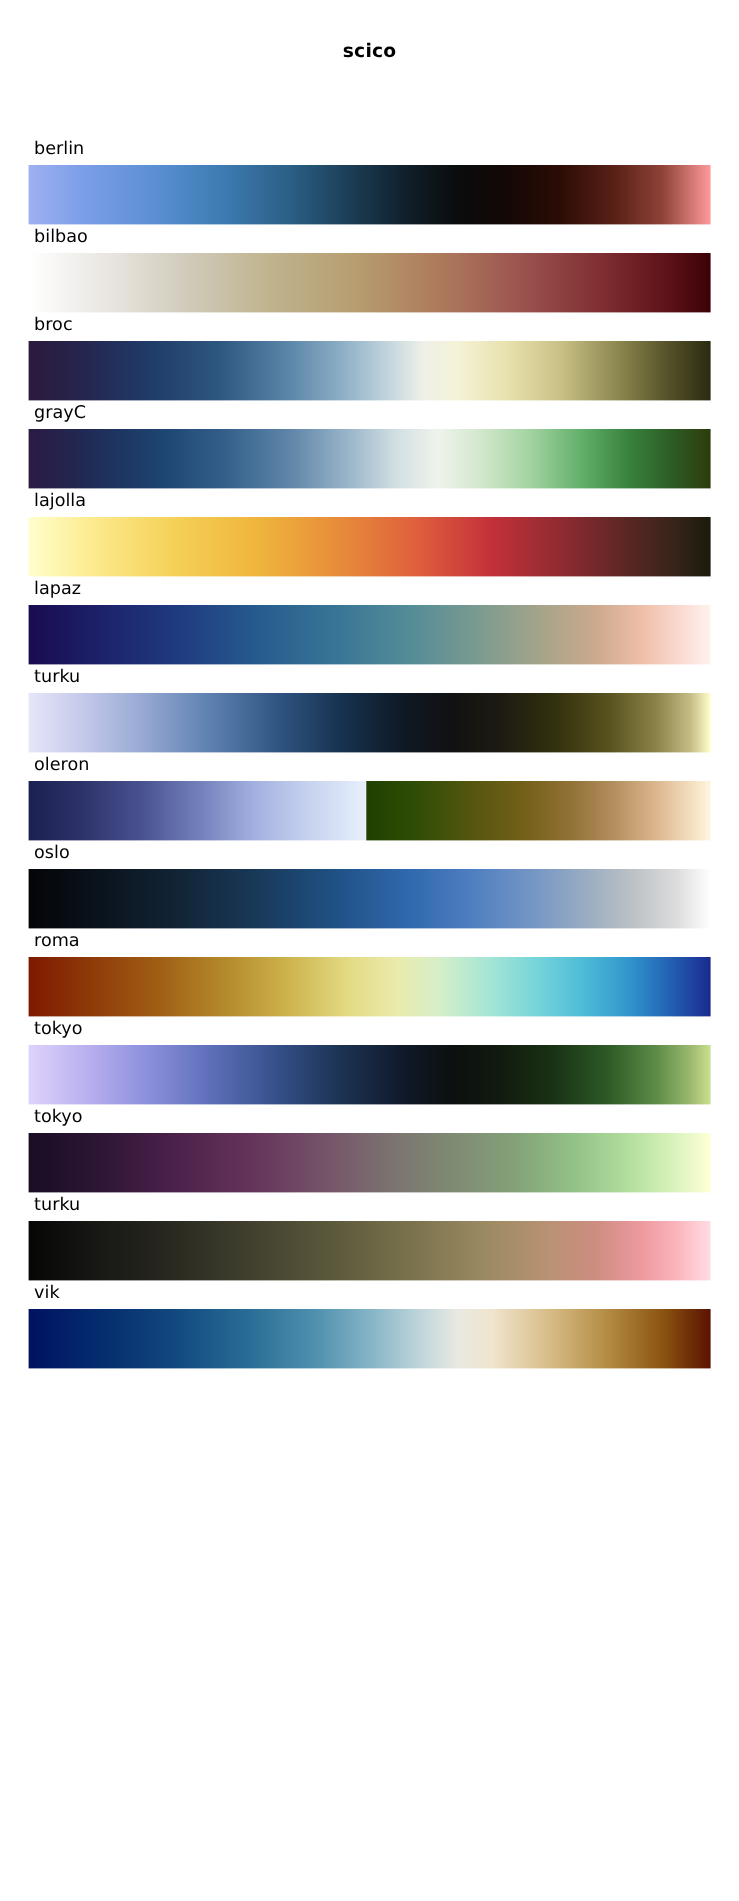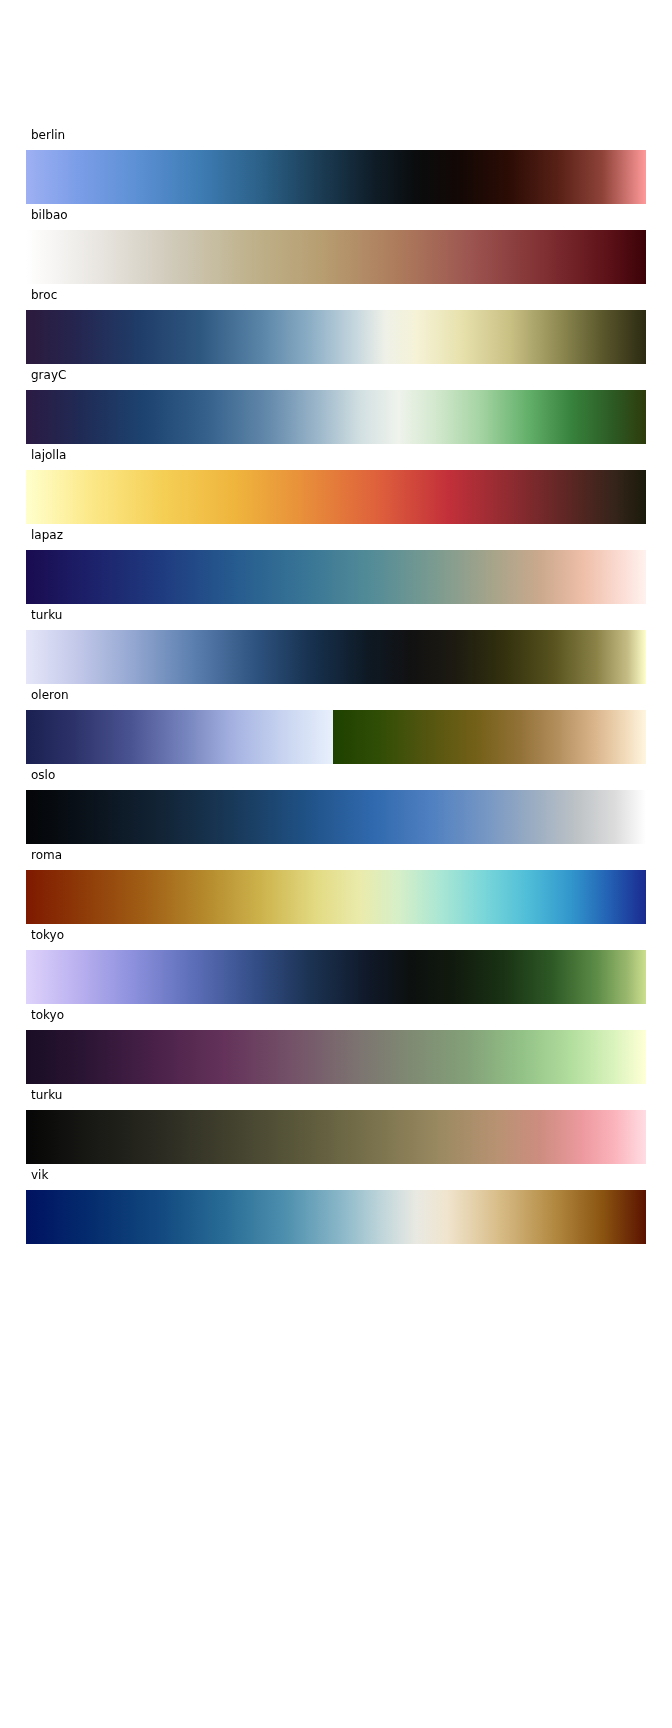--- a/index.html
+++ b/index.html
@@ -39,21 +39,21 @@
   }
   .cmap-row {
     position: relative;
     height: 80px;
     width: 672px;
   }
   .cmap-label {
     position: absolute;
     left: 31px;
     top: 2px;
-    font-size: 12px;
+    font-size: 16px;
     color: #000000;
     line-height: 22px;
     white-space: nowrap;
   }
   .cmap-bar {
     position: absolute;
     left: 26px;
     top: 28px;
     width: 620px;
     height: 54px;
@@ -62,20 +62,21 @@
     position: absolute;
     top: 0;
     height: 100%;
   }
 </style>
 </head>
 <body>
 
 <div id="page">
 
+  <div id="figure-title">scico</div>
 
   <div id="colormap-list">
       <div class="cmap-row">
         <div class="cmap-label">berlin</div>
         <div class="cmap-bar">
           <div class="cmap-seg" style="left: 0%; width: 100%; background: linear-gradient(to right, rgb(158, 176, 242) 0%, rgb(124, 158, 232) 8%, rgb(92, 144, 212) 18%, rgb(62, 124, 180) 28%, rgb(43, 96, 135) 38%, rgb(26, 58, 81) 48%, rgb(15, 29, 40) 56%, rgb(10, 12, 13) 63%, rgb(19, 8, 5) 70%, rgb(44, 12, 5) 78%, rgb(89, 33, 23) 86%, rgb(143, 67, 57) 93%, rgb(255, 154, 154) 100%);"></div>
         </div>
       </div>
       <div class="cmap-row">
         <div class="cmap-label">bilbao</div>

